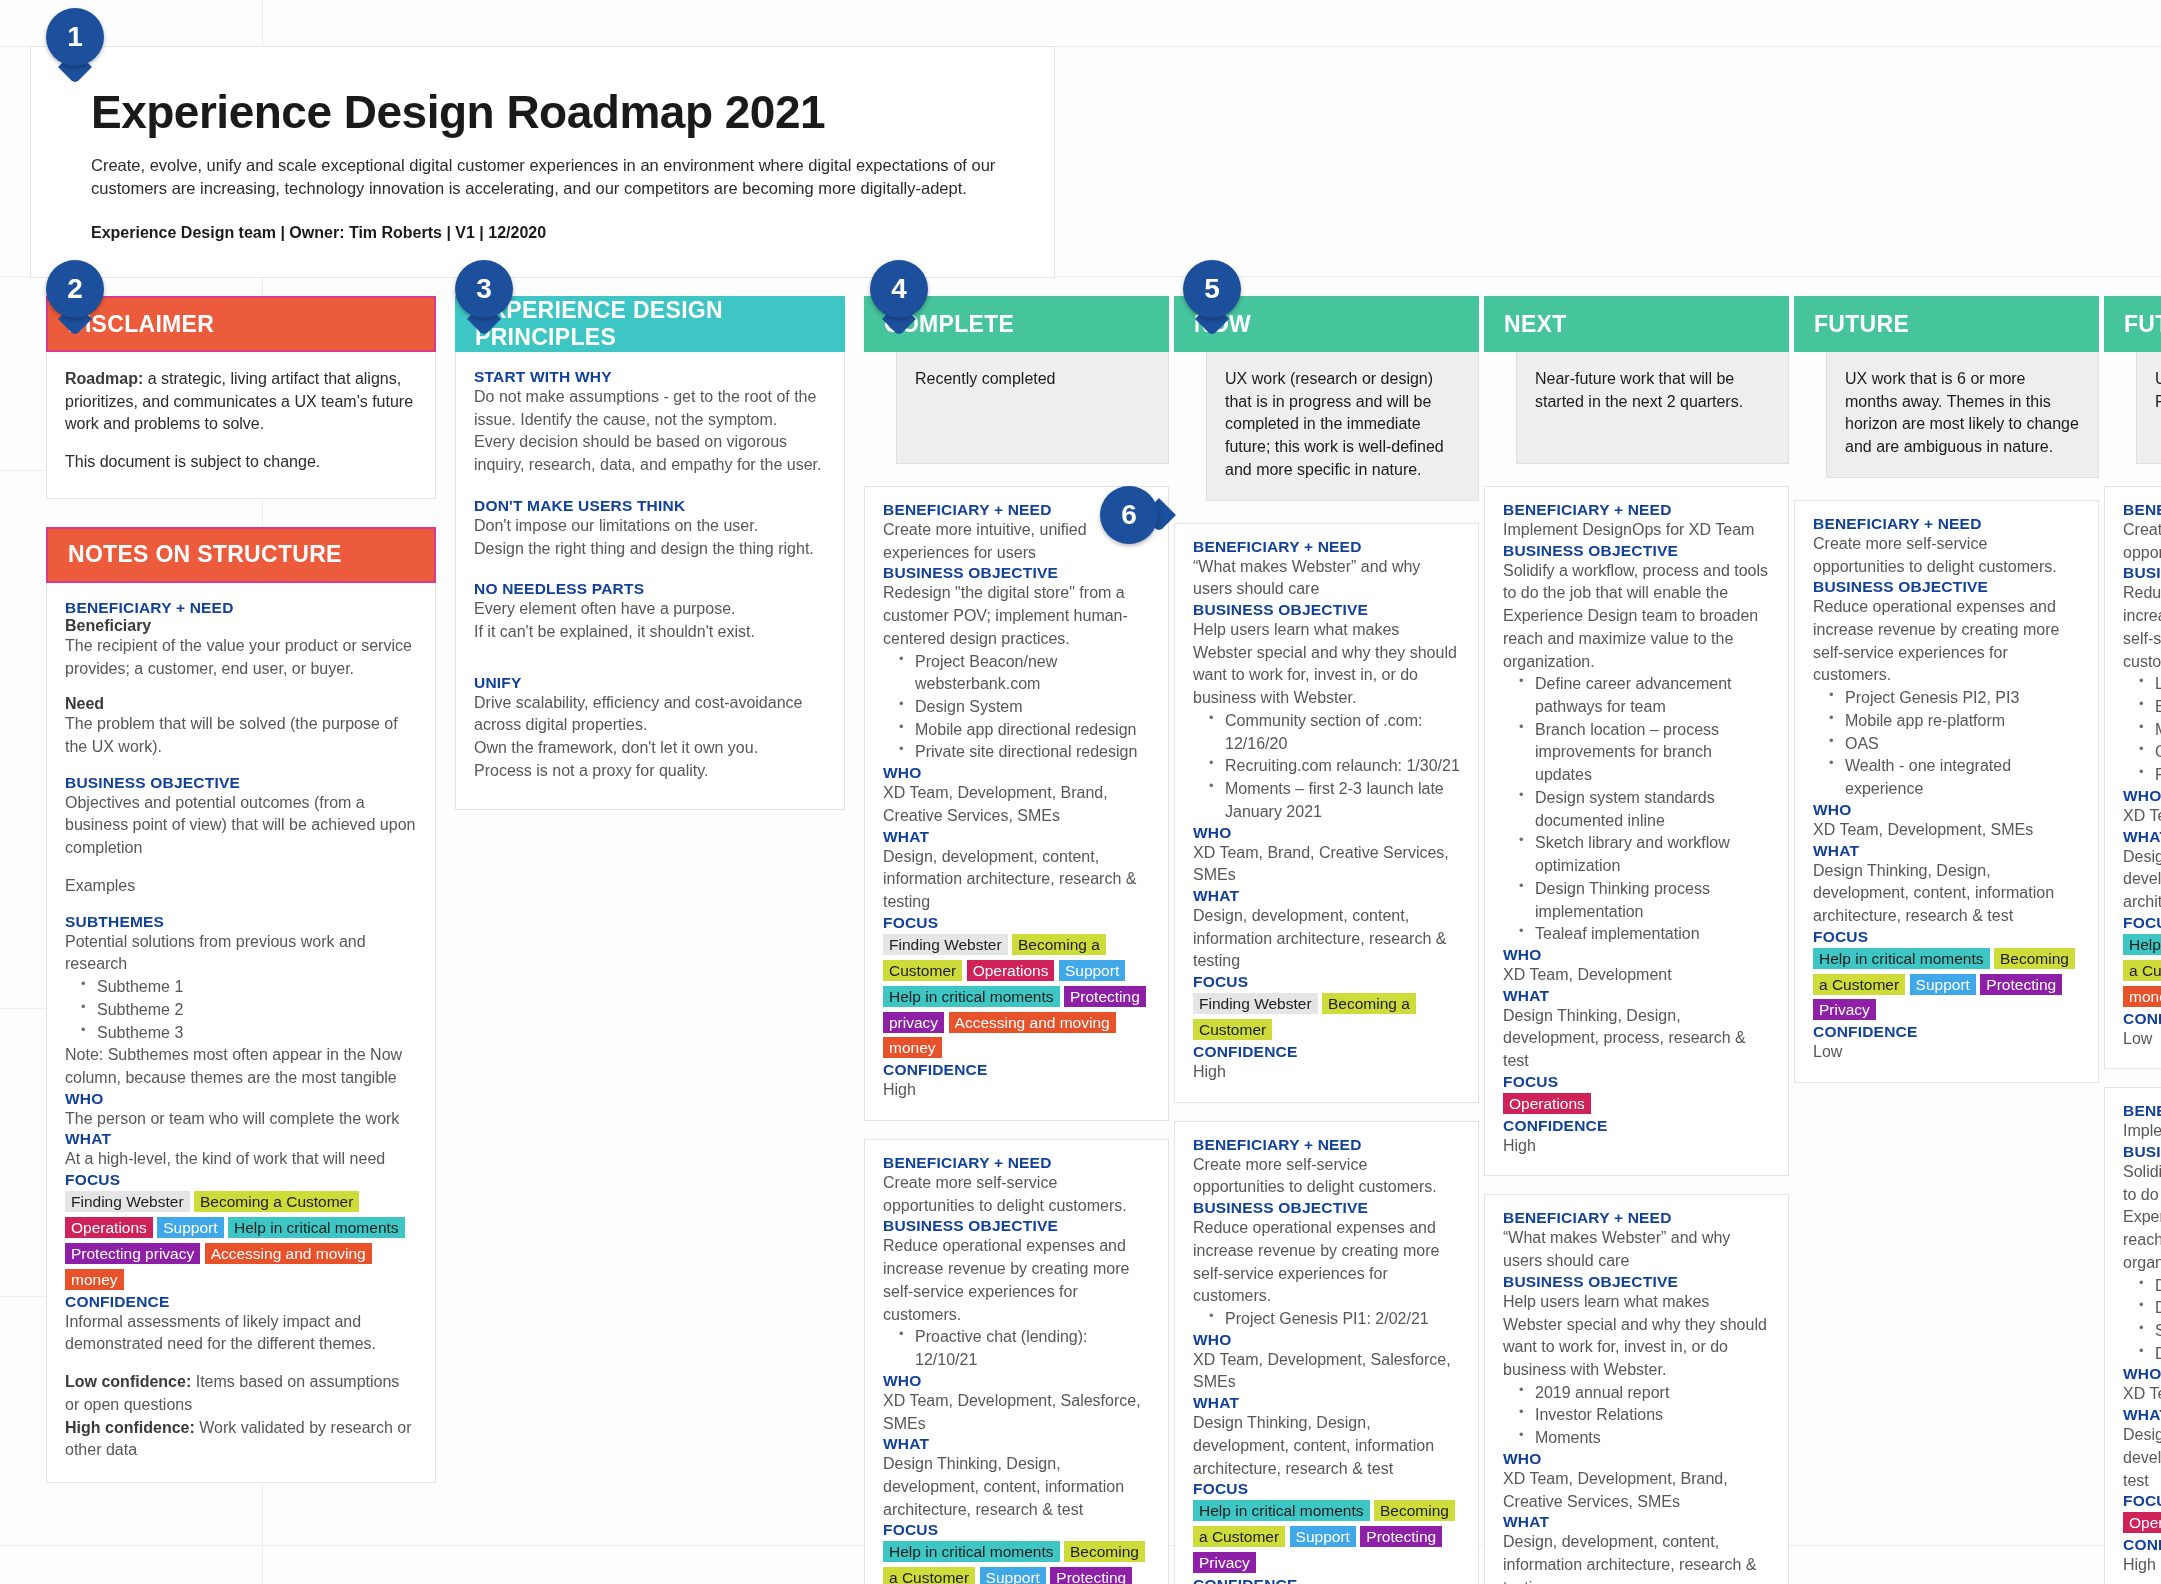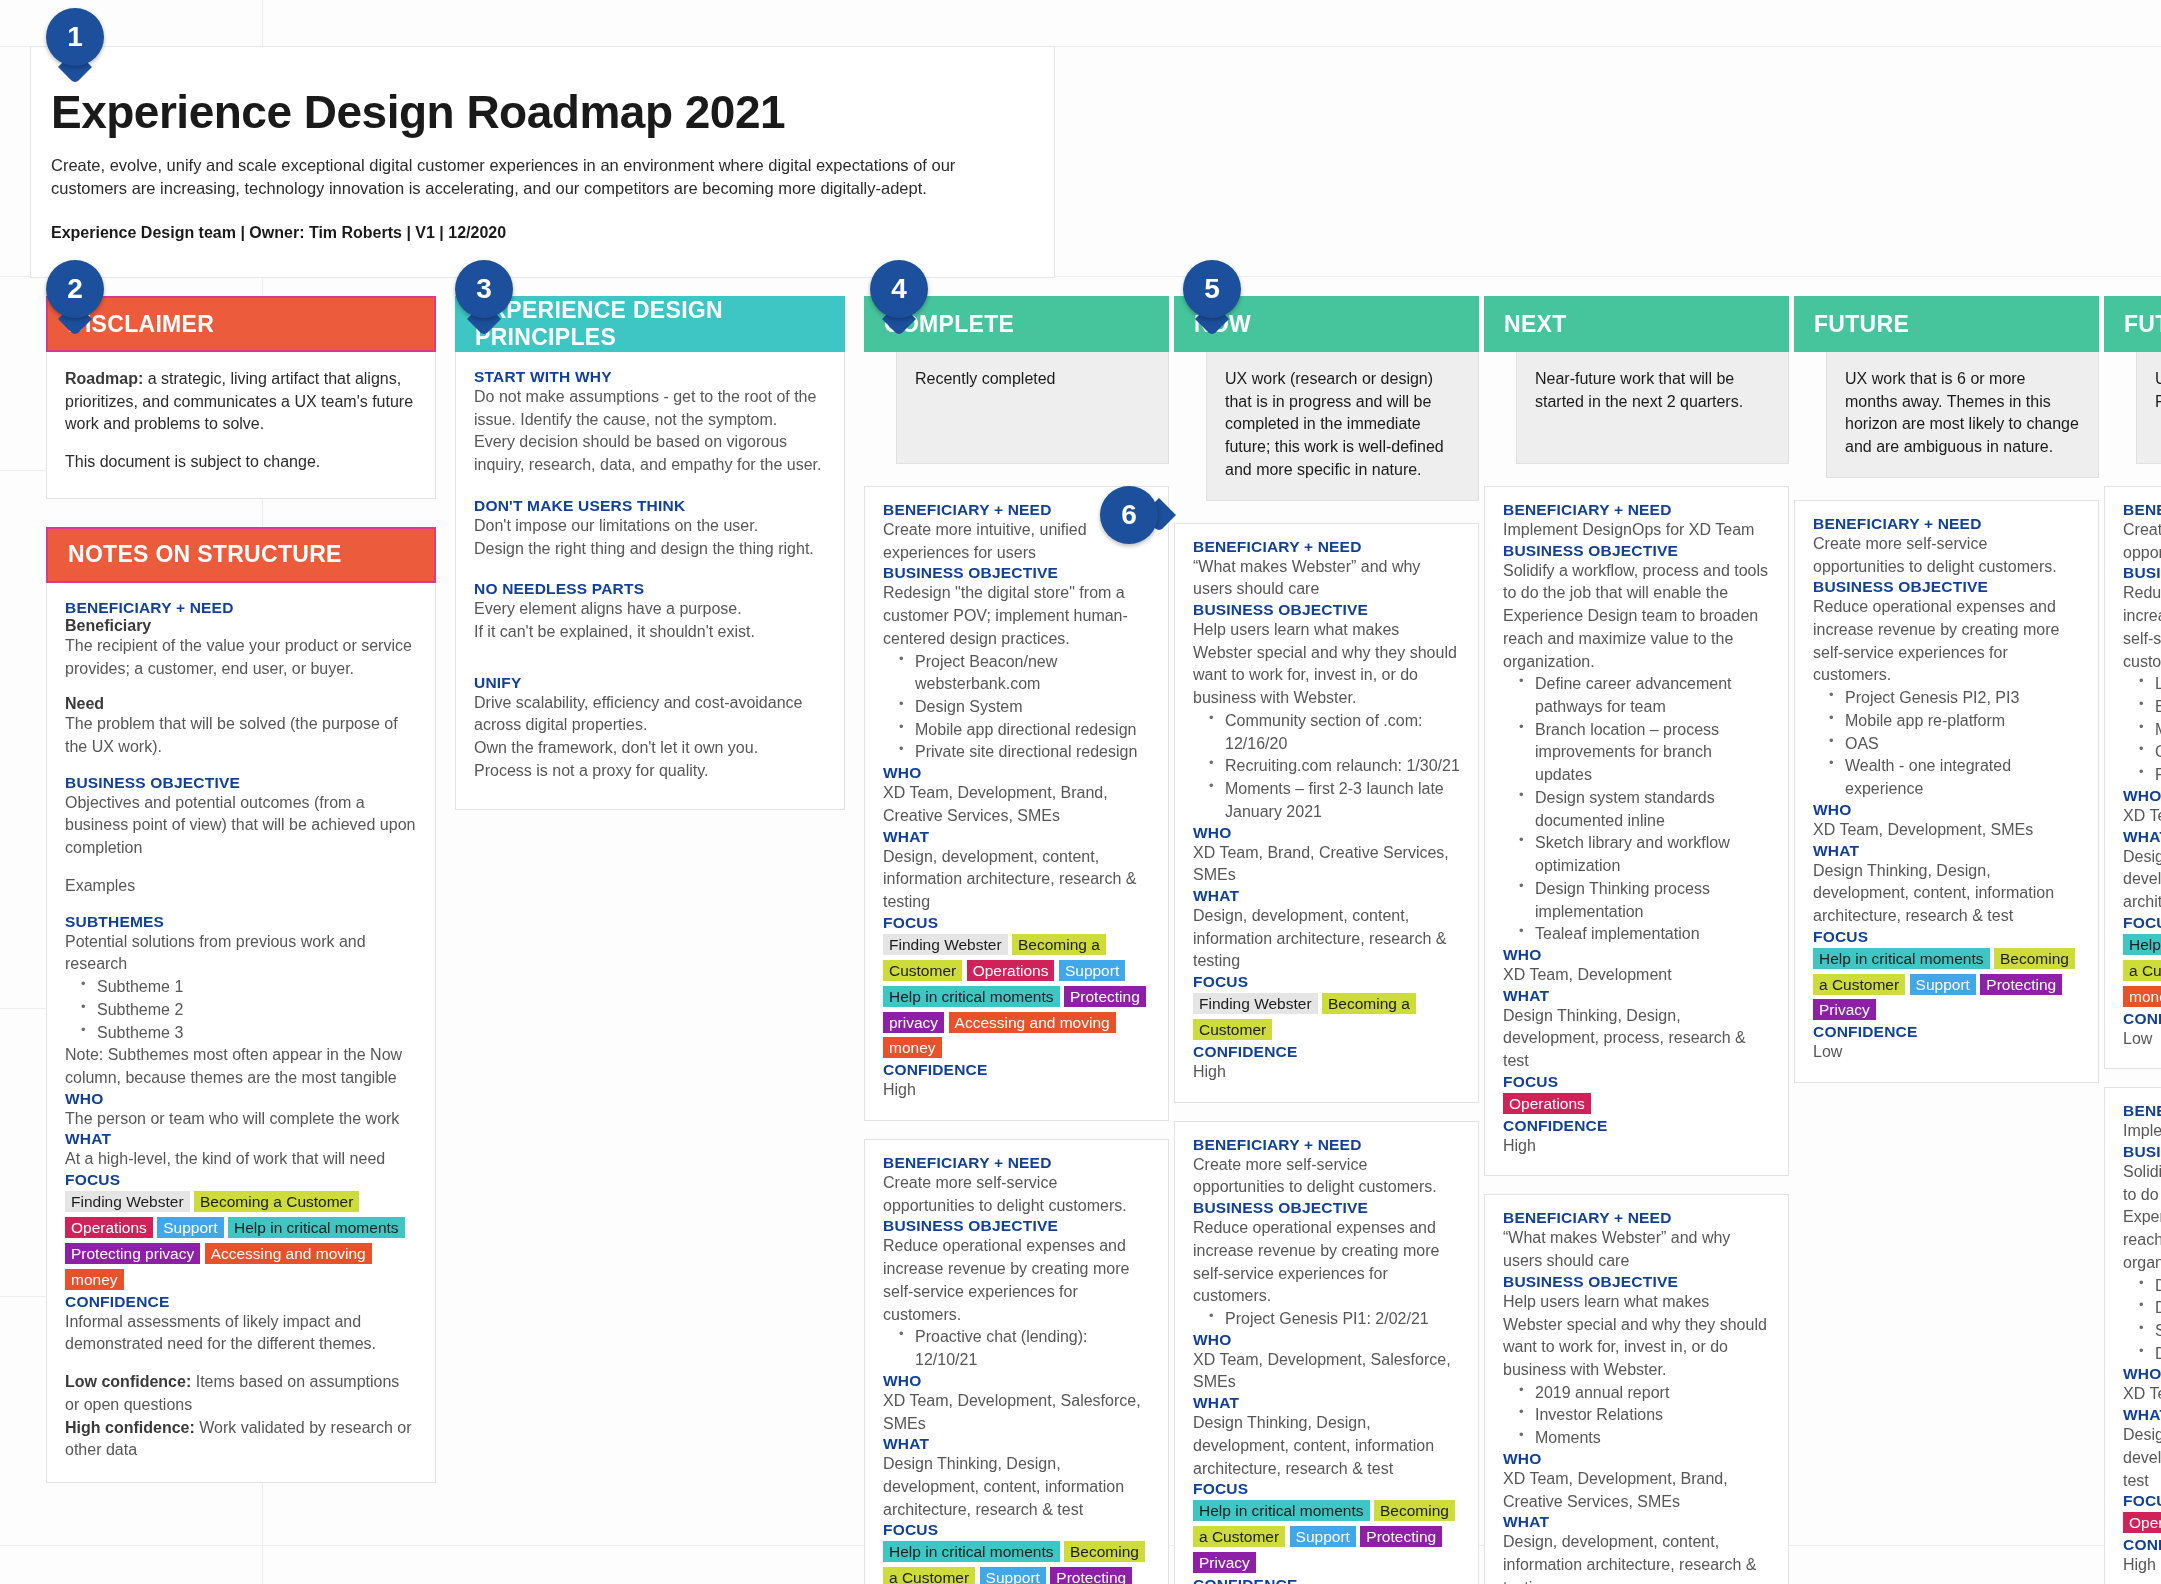--- a/index.html
+++ b/index.html
@@ -11,21 +11,21 @@
   }
   .canvas { position: relative; width: 2161px; height: 1584px; background:#fdfdfd; }
 
   
   .guide { position:absolute; background:#ededed; }
 
   
   .title-card {
     position: absolute; left: 30px; top: 46px; width: 1025px; height: 232px;
     background: #ffffff; border: 1px solid #e6e6e6;
-    padding: 40px 44px 0 20px;
+    padding: 40px 44px 0 60px;
   }
   .doc-title { font-size: 46px; font-weight: bold; color: #1a1a1a; letter-spacing: -0.5px; line-height:1.1;}
   .doc-sub { margin-top: 16px; font-size: 16.5px; color: #2b2b2b; line-height: 1.42; }
   .doc-meta { margin-top: 24px; font-size: 16px; font-weight: bold; color: #1a1a1a; }
 
   
   .col { position: absolute; top: 296px; width: 390px; }
   .col-head {
     height: 56px; display:flex; align-items:center;
     padding: 0 20px; color:#fff; font-size: 23px; font-weight: bold; letter-spacing:.3px;
@@ -186,21 +186,21 @@
       <span>EXPERIENCE DESIGN PRINCIPLES</span>
     </div>
     <div class="col-body" id="principles-body" style="padding-bottom:26px;">
         <div class="lbl" style="margin-top: 0px;">START WITH WHY</div>
         <div class="txt">Do not make assumptions - get to the root of the issue. Identify the cause, not the symptom.</div>
         <div class="txt">Every decision should be based on vigorous inquiry, research, data, and empathy for the user.</div>
         <div class="lbl" style="margin-top: 20px;">DON'T MAKE USERS THINK</div>
         <div class="txt">Don't impose our limitations on the user.</div>
         <div class="txt">Design the right thing and design the thing right.</div>
         <div class="lbl" style="margin-top: 20px;">NO NEEDLESS PARTS</div>
-        <div class="txt">Every element aligns have a purpose.</div>
+        <div class="txt">Every element often have a purpose.</div>
         <div class="txt">If it can't be explained, it shouldn't exist.</div>
         <div class="lbl" style="margin-top: 30px;">UNIFY</div>
         <div class="txt">Drive scalability, efficiency and cost-avoidance across digital properties.</div>
         <div class="txt">Own the framework, don't let it own you.</div>
         <div class="txt">Process is not a proxy for quality.</div>
       </div>
   </div>
 
   <div id="roadmap-columns">
       <div class="col" style="left: 864px; width: 305px;">

